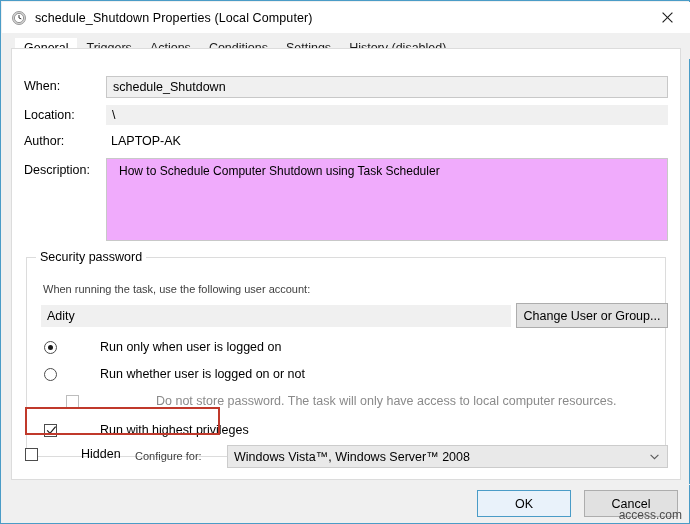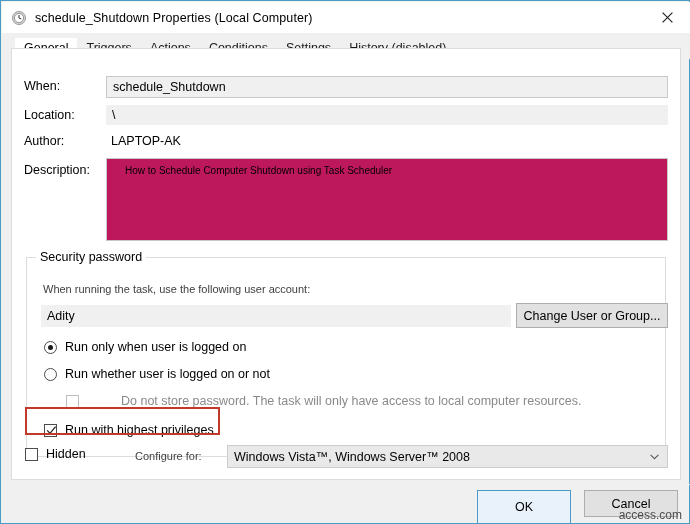--- a/index.html
+++ b/index.html
@@ -128,24 +128,24 @@
     white-space: nowrap;
     overflow: hidden;
   }
   .field.bordered { border: 1px solid #c8c8c8; background: #f0f0f0; }
   .field.flat     { border: none; background: #f0f0f0; }
   .field.plain    { background: transparent; border: none; padding-left: 5px; }
 
   .textarea {
     box-sizing: border-box;
     border: 1px solid #c8c8c8;
-    background: #be185d;
-    font-size: 10px;
-    color: #000000;
-    padding: 4px 18px;
+    background: #f0abfc;
+    font-size: 12px;
+    color: #000000;
+    padding: 4px 12px;
     line-height: 16px;
     overflow: hidden;
   }
 
   
   .groupbox {
     position: absolute;
     left: 14px;
     top: 208px;
     width: 640px;
@@ -186,20 +186,21 @@
   .btn.default {
     background: #e9f2fa;
     border: 1px solid #4a9cc7;
   }
 
   
   .ctl-row {
     position: absolute;
     display: flex;
     align-items: center;
+    gap: 35px;
   }
   .radio {
     width: 13px; height: 13px;
     box-sizing: border-box;
     border: 1px solid #4c4c4c;
     border-radius: 50%;
     background: #ffffff;
     position: relative;
     flex: 0 0 13px;
   }
@@ -381,18 +382,18 @@
           <polyline points="0.6,0.8 4.5,4.7 8.4,0.8" fill="none" stroke="#5a5a5a" stroke-width="1.1"></polyline>
         </svg>
       </span>
     </div>
   </div>
 
   <div class="annot" style="left:24px; top:406px; width:195px; height:28px;"></div>
 
   <div class="footer-sep"></div>
 
-  <div class="btn default" style="position:absolute; left:476px; top:489px; width:94px; height:34px;">OK</div>
+  <div class="btn default" style="position:absolute; left:476px; top:489px; width:94px; height:27px;">OK</div>
 
   <div class="btn" style="position:absolute; left:583px; top:489px; width:94px; height:27px;">Cancel</div>
 
   <span class="watermark">access.com</span>
 </div>
 
 </body></html>

